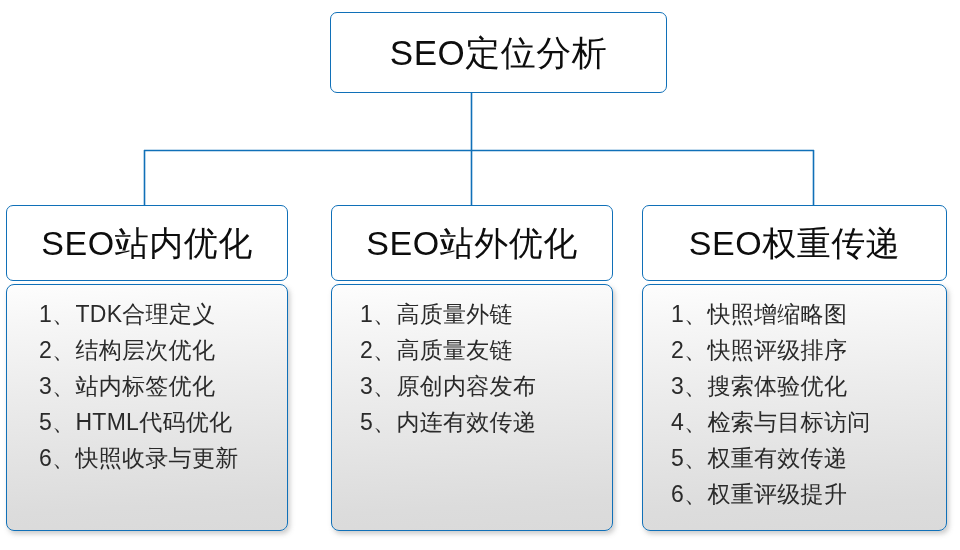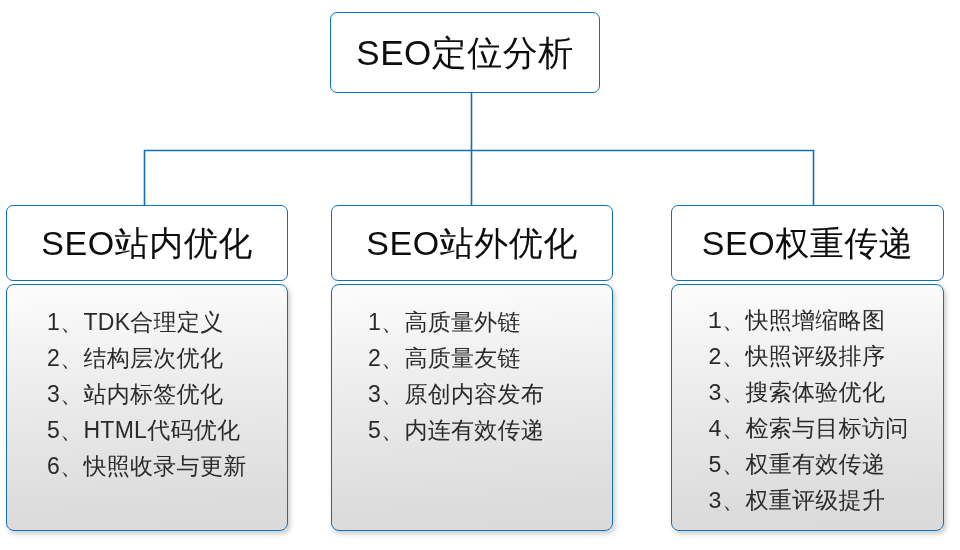--- a/index.html
+++ b/index.html
@@ -30,21 +30,21 @@
     width: 960px;
     height: 550px;
     pointer-events: none;
   }
 
   
   .root-node {
     position: absolute;
     left: 330px;
     top: 12px;
-    width: 270px;
+    width: 337px;
     height: 81px;
     box-sizing: border-box;
     background: #ffffff;
     border: 1.4px solid #1070b8;
     border-radius: 7px;
     display: flex;
     align-items: center;
     justify-content: center;
   }
   .root-node .node-title {
@@ -55,21 +55,21 @@
     white-space: nowrap;
   }
 
   
   .branch {
     position: absolute;
     top: 205px;
   }
   .branch-1 { left: 6px;   width: 282px; }
   .branch-2 { left: 331px; width: 282px; }
-  .branch-3 { left: 671px; width: 273px; }
+  .branch-3 { left: 642px; width: 305px; }
 
   .branch-header {
     box-sizing: border-box;
     height: 76px;
     background: #ffffff;
     border: 1.4px solid #1070b8;
     border-radius: 7px;
     display: flex;
     align-items: center;
     justify-content: center;
@@ -97,31 +97,31 @@
                 #e3e3e3 68%,
                 #dcdcdc 88%,
                 #dadada 100%);
     box-shadow: 2px 3px 5px rgba(120,120,120,0.38);
     padding: 11px 0 0 0;
     overflow: hidden;
   }
 
   .item-list {
     list-style: none;
-    margin: 8px;
+    margin: 0;
     padding: 0 0 0 32px;
   }
   .item-list li {
     font-size: 23px;
     line-height: 36px;
     color: #2a2a2a;
     white-space: nowrap;
     letter-spacing: 0.3px;
   }
-  .branch-3 .item-list { padding-left: 28px; font-family: Liberation Mono, monospace; }
+  .branch-3 .item-list { padding-left: 28px; }
   .branch-2 .item-list { padding-left: 28px; }
 </style>
 </head>
 <body>
 
 <div id="diagram">
 
   <svg id="connectors" viewBox="0 0 960 550" width="960" height="550" xmlns="http://www.w3.org/2000/svg">
 
     <line x1="471.5" y1="93" x2="471.5" y2="151" stroke="#1070b8" stroke-width="1.6"></line>
@@ -172,18 +172,18 @@
     <div class="branch-header">
       <span class="header-text">SEO权重传递</span>
     </div>
     <div class="branch-body">
       <ul class="item-list">
         <li>1、快照增缩略图</li>
         <li>2、快照评级排序</li>
         <li>3、搜索体验优化</li>
         <li>4、检索与目标访问</li>
         <li>5、权重有效传递</li>
-        <li>3、权重评级提升</li>
+        <li>6、权重评级提升</li>
       </ul>
     </div>
   </div>
 
 </div>
 
 </body></html>

